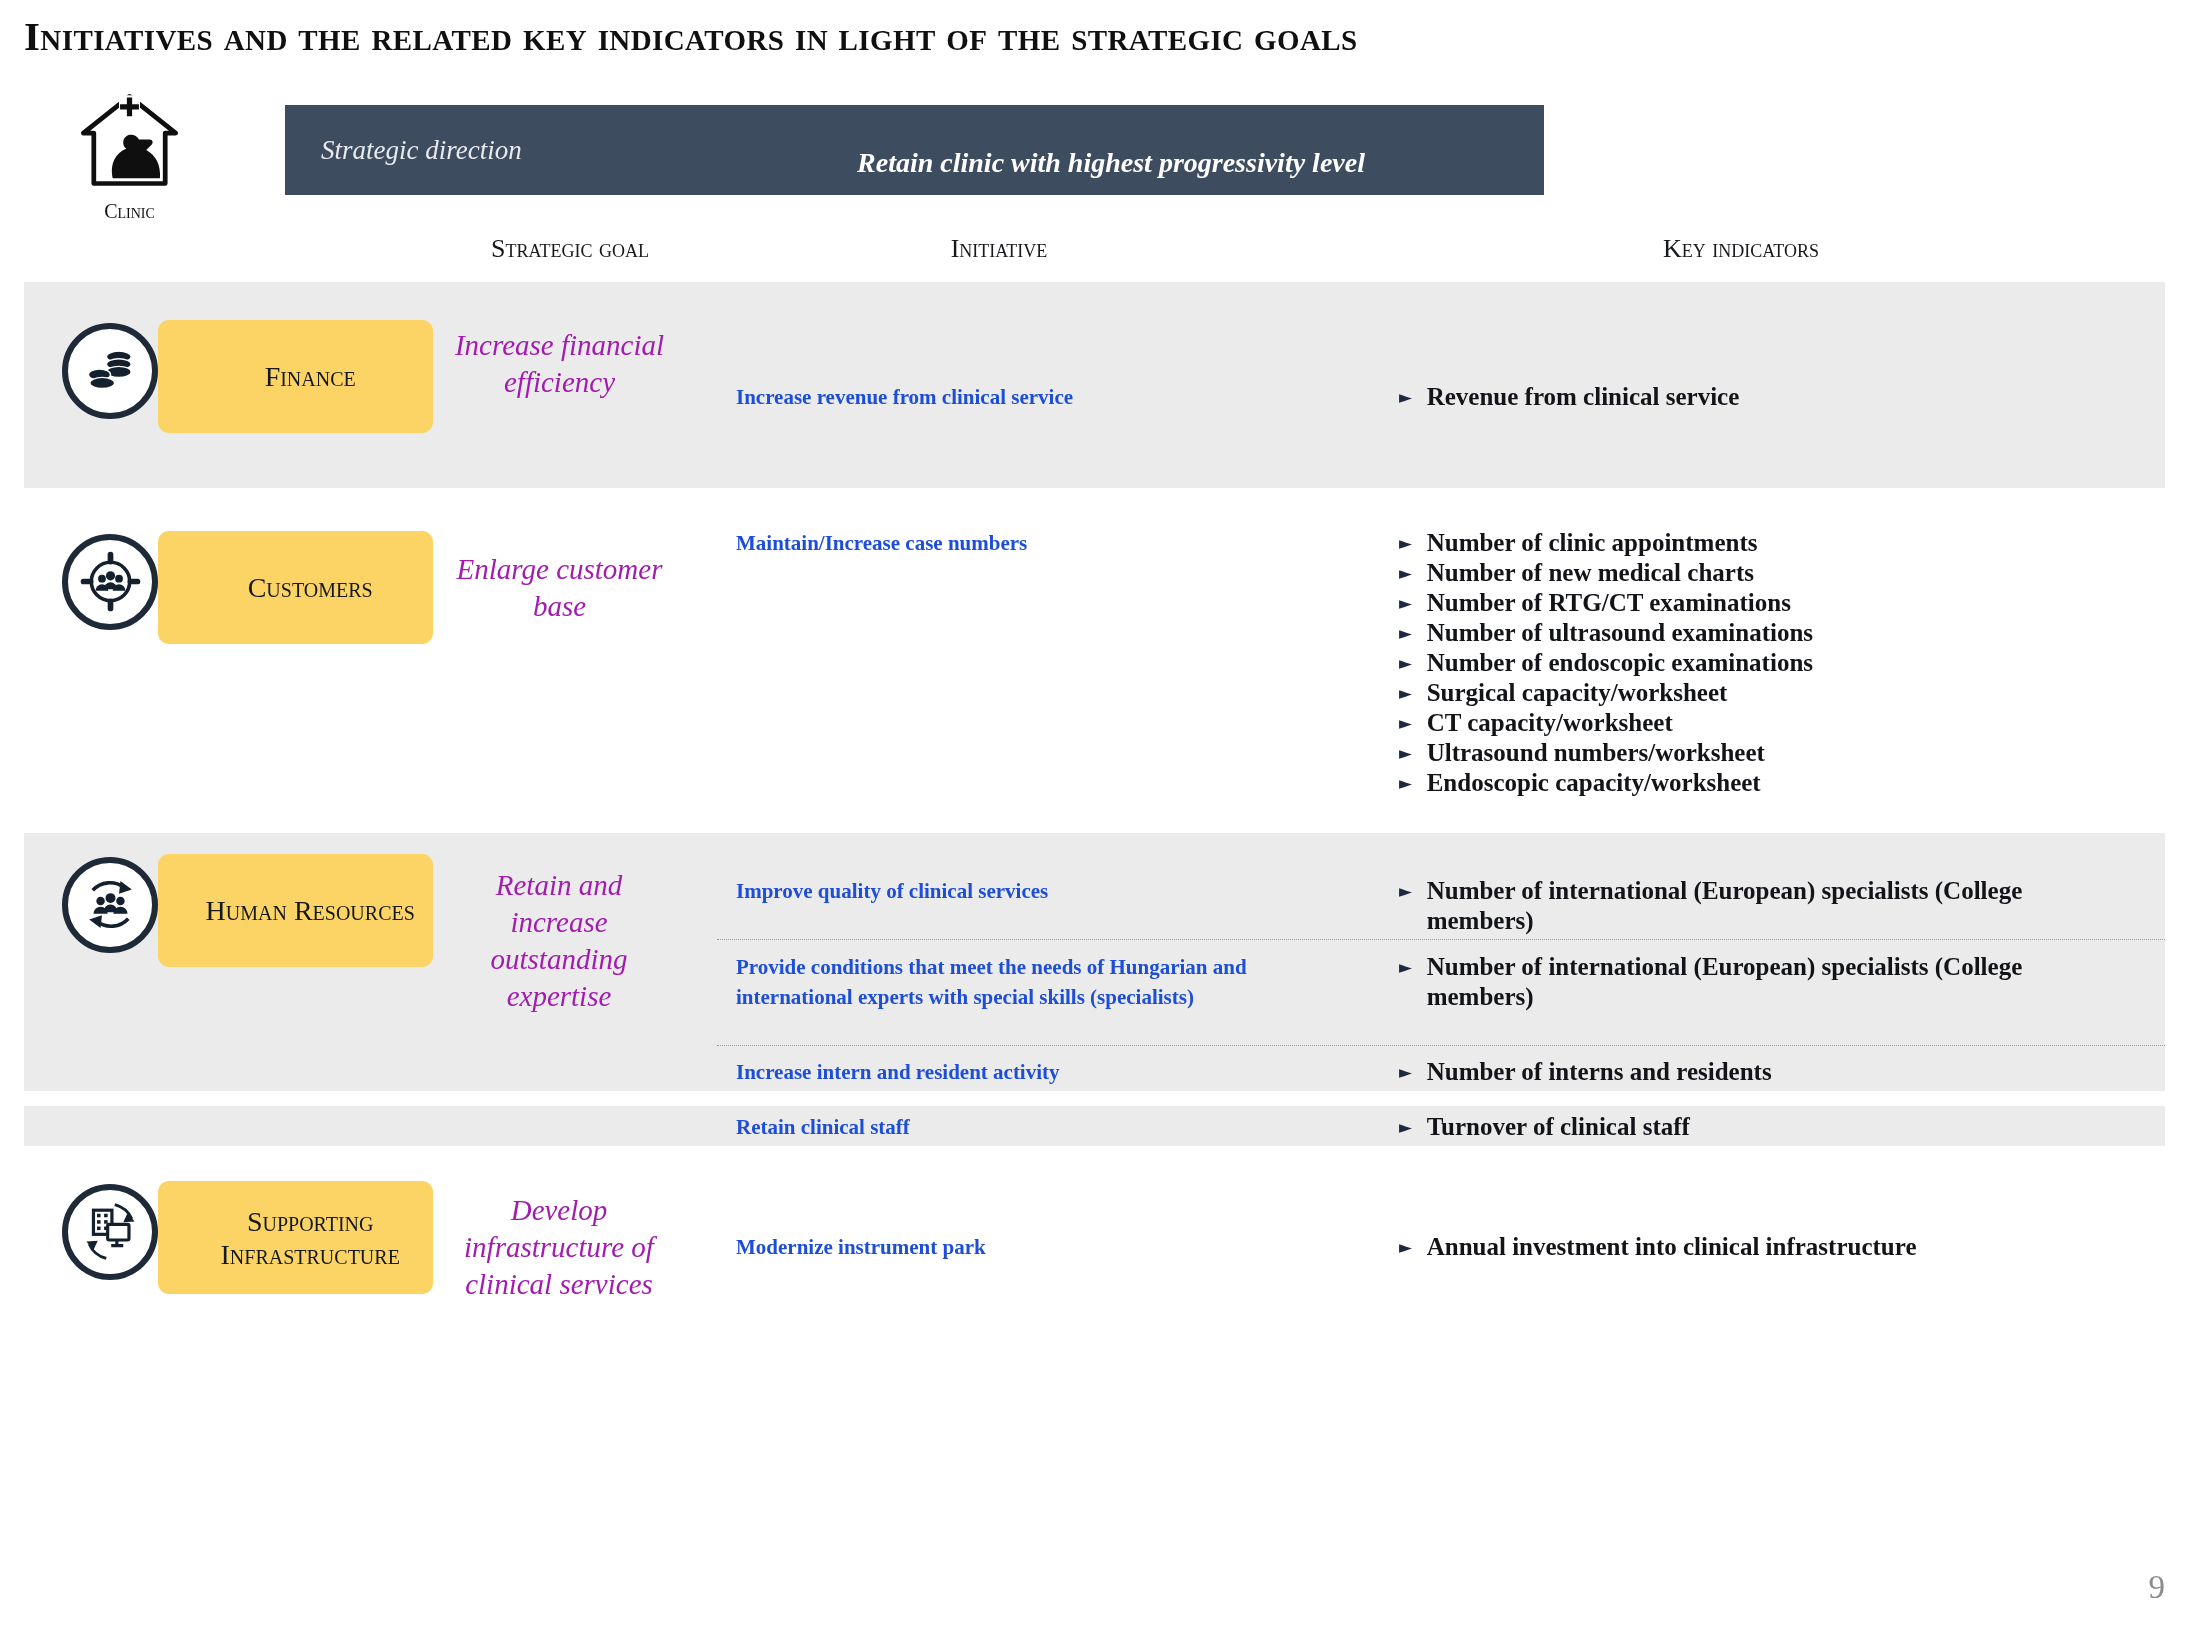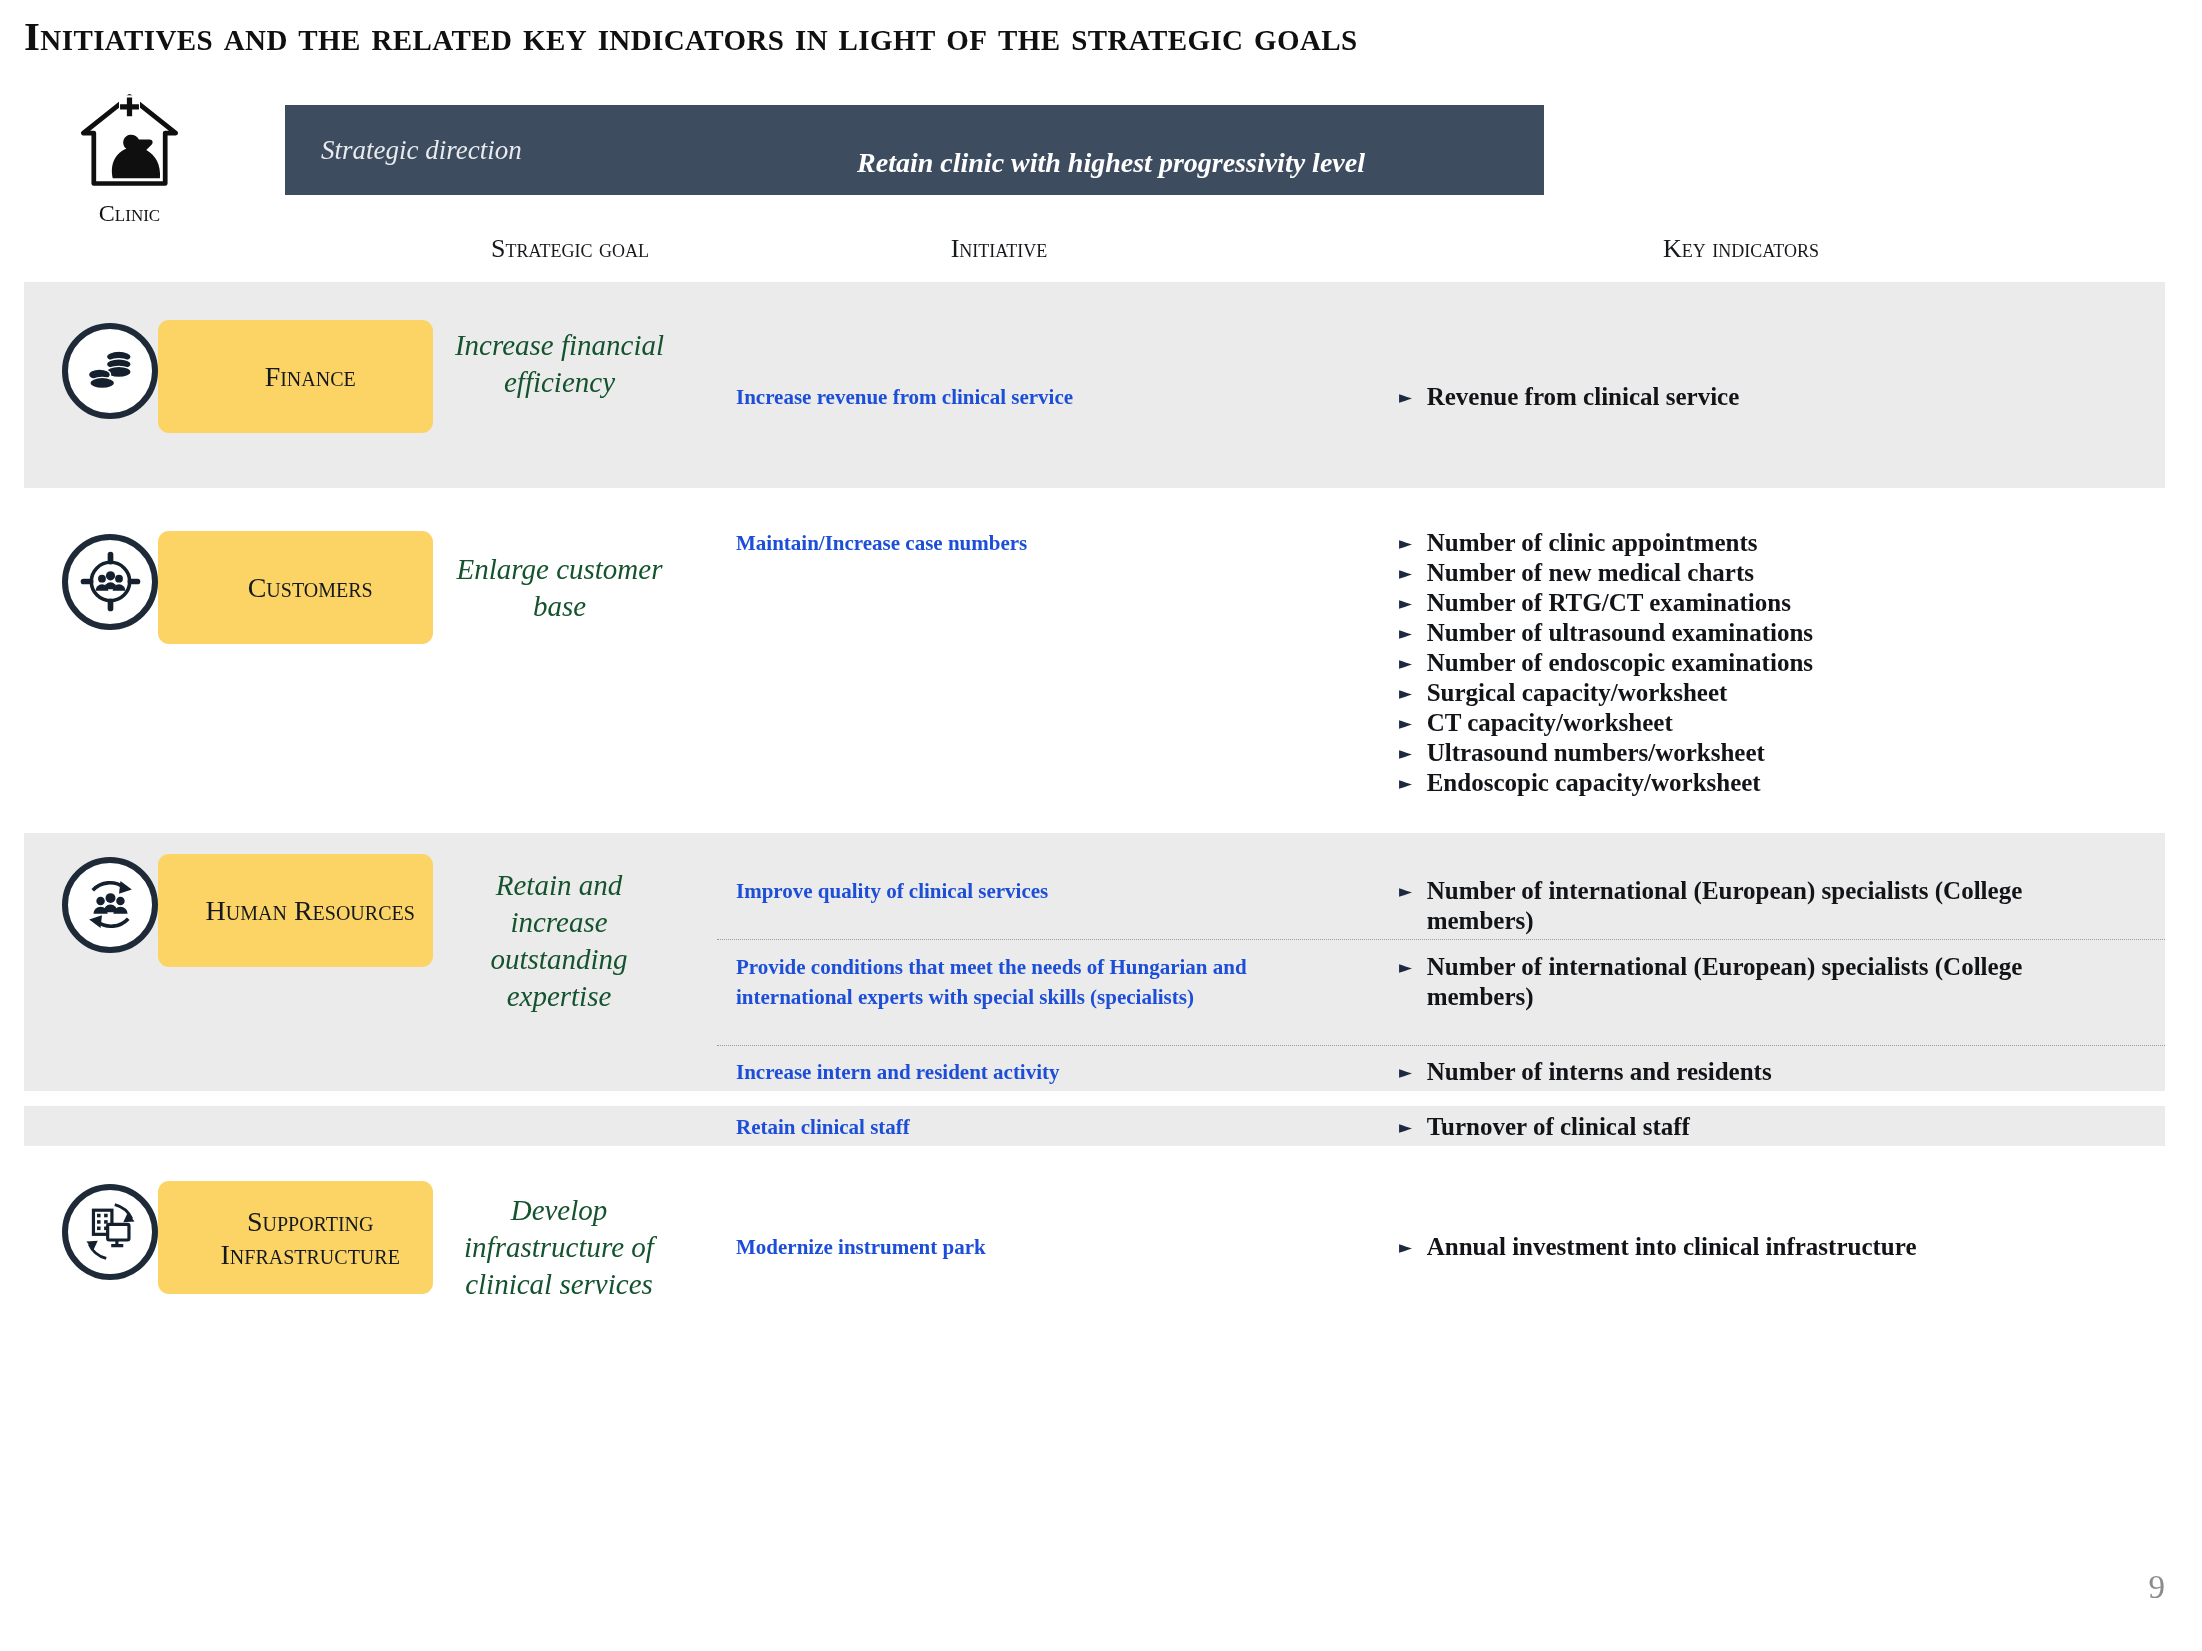--- a/index.html
+++ b/index.html
@@ -6,21 +6,21 @@
   html,body { background:#ffffff; }
   body { font-family:"Liberation Serif", serif; color:#1a1a1a; }
   .slide { position:relative; width:2203px; height:1652px; background:#ffffff; overflow:hidden; }
 
   .title { position:absolute; left:24px; top:12px; font-size:41px; font-weight:700;
            font-variant:small-caps; letter-spacing:0.4px; color:#101010; }
 
   
   .clinic-icon { position:absolute; left:77px; top:89px; width:105px; height:105px; }
   .clinic-label { position:absolute; left:60px; top:200px; width:139px; text-align:center;
-                  font-variant:small-caps; font-size:24px; color:#101010; }
+                  font-variant:small-caps; font-size:20px; color:#101010; }
 
   
   .dirbar { position:absolute; left:285px; top:105px; width:1259px; height:90px; background:#3E4C60; }
   .dirbar .lbl { position:absolute; left:36px; top:0; height:90px; display:flex; align-items:center;
                  font-style:italic; font-size:27px; color:#e8eaee; }
   .dirbar .val { position:absolute; left:826px; top:0; height:116px; display:flex; align-items:center;
                  transform:translateX(-50%); font-style:italic; font-weight:700; font-size:28px; color:#ffffff; white-space:nowrap; }
 
   
   .colhead { position:absolute; top:234px; transform:translateX(-50%); font-variant:small-caps;
@@ -30,21 +30,21 @@
 
   
   .badge { position:absolute; left:62px; width:371px; height:113px; }
   .badge-rect { position:absolute; left:96px; right:0; top:0; bottom:0; background:#FBD465;
                 border-radius:11px; display:flex; align-items:center; justify-content:center;
                 padding-left:38px; padding-right:8.6px; text-align:center; }
   .cat { font-variant:small-caps; font-size:28px; line-height:33px; color:#15181d; }
   .badge-circle { position:absolute; left:0; top:2.6px; width:96px; height:96px; border-radius:50%;
                   background:#ffffff; border:6px solid #1E2A38; display:flex; align-items:center; justify-content:center; }
 
-  .goal { position:absolute; text-align:center; font-style:italic; font-size:29px; line-height:37px; color:#14532d; }
+  .goal { position:absolute; text-align:center; font-style:italic; font-size:29px; line-height:37px; color:#a21caf; }
 
   .init { position:absolute; left:736px; width:611px; font-weight:700; font-size:21px; line-height:30px; color:#1d4ed8; }
   .inds { position:absolute; left:1399px; width:774px; }
   .ind  { display:flex; gap:14.6px; }
   .tri  { flex:0 0 auto; font-family:"DejaVu Sans", sans-serif; font-size:17px; line-height:30px; color:#1c2940; }
   .itxt { font-weight:700; font-size:25px; line-height:30px; color:#121418; max-width:654px; }
 
   .dotline { position:absolute; left:717px; width:1448px; border-top:1.7px dotted #9b9b9b; }
 
   .pagenum { position:absolute; right:38px; top:1569px; font-size:33px; color:#8c8c8c; }

